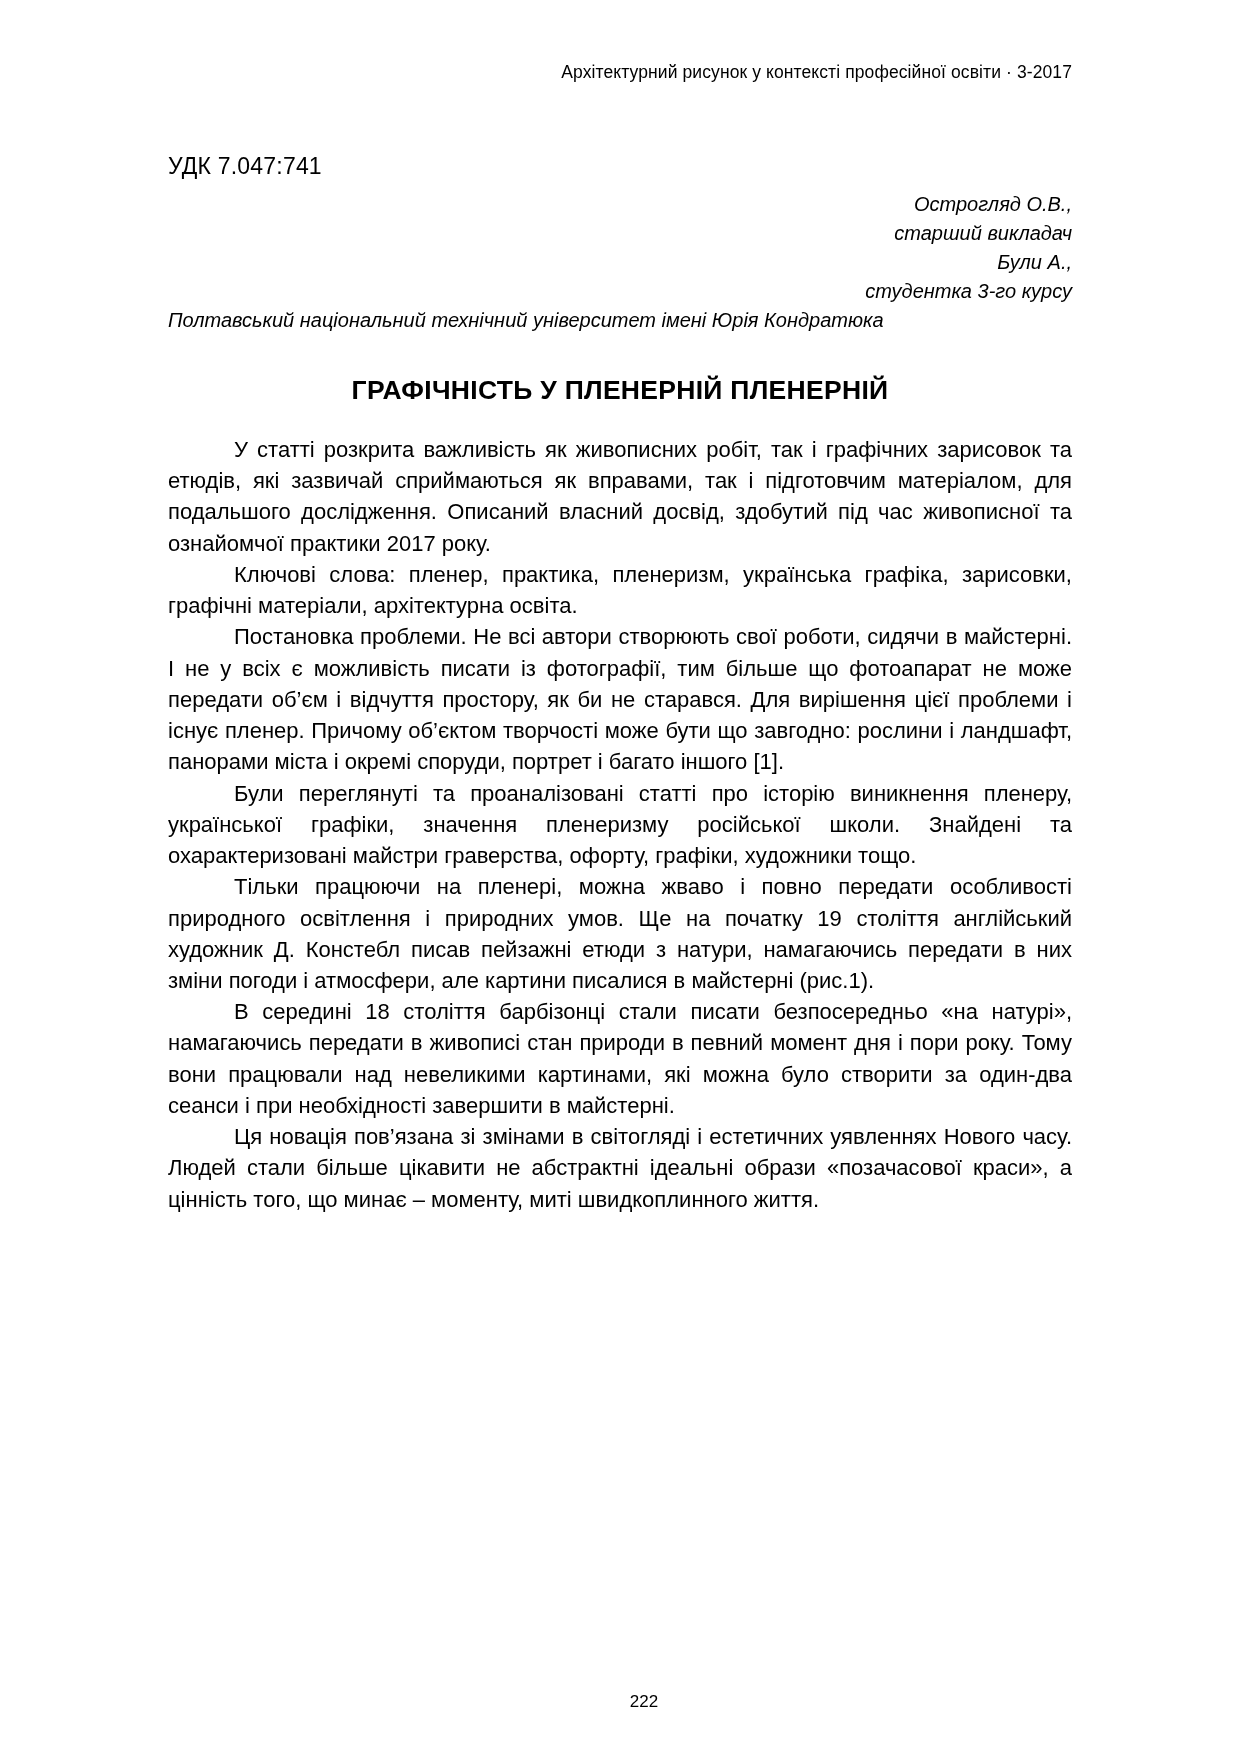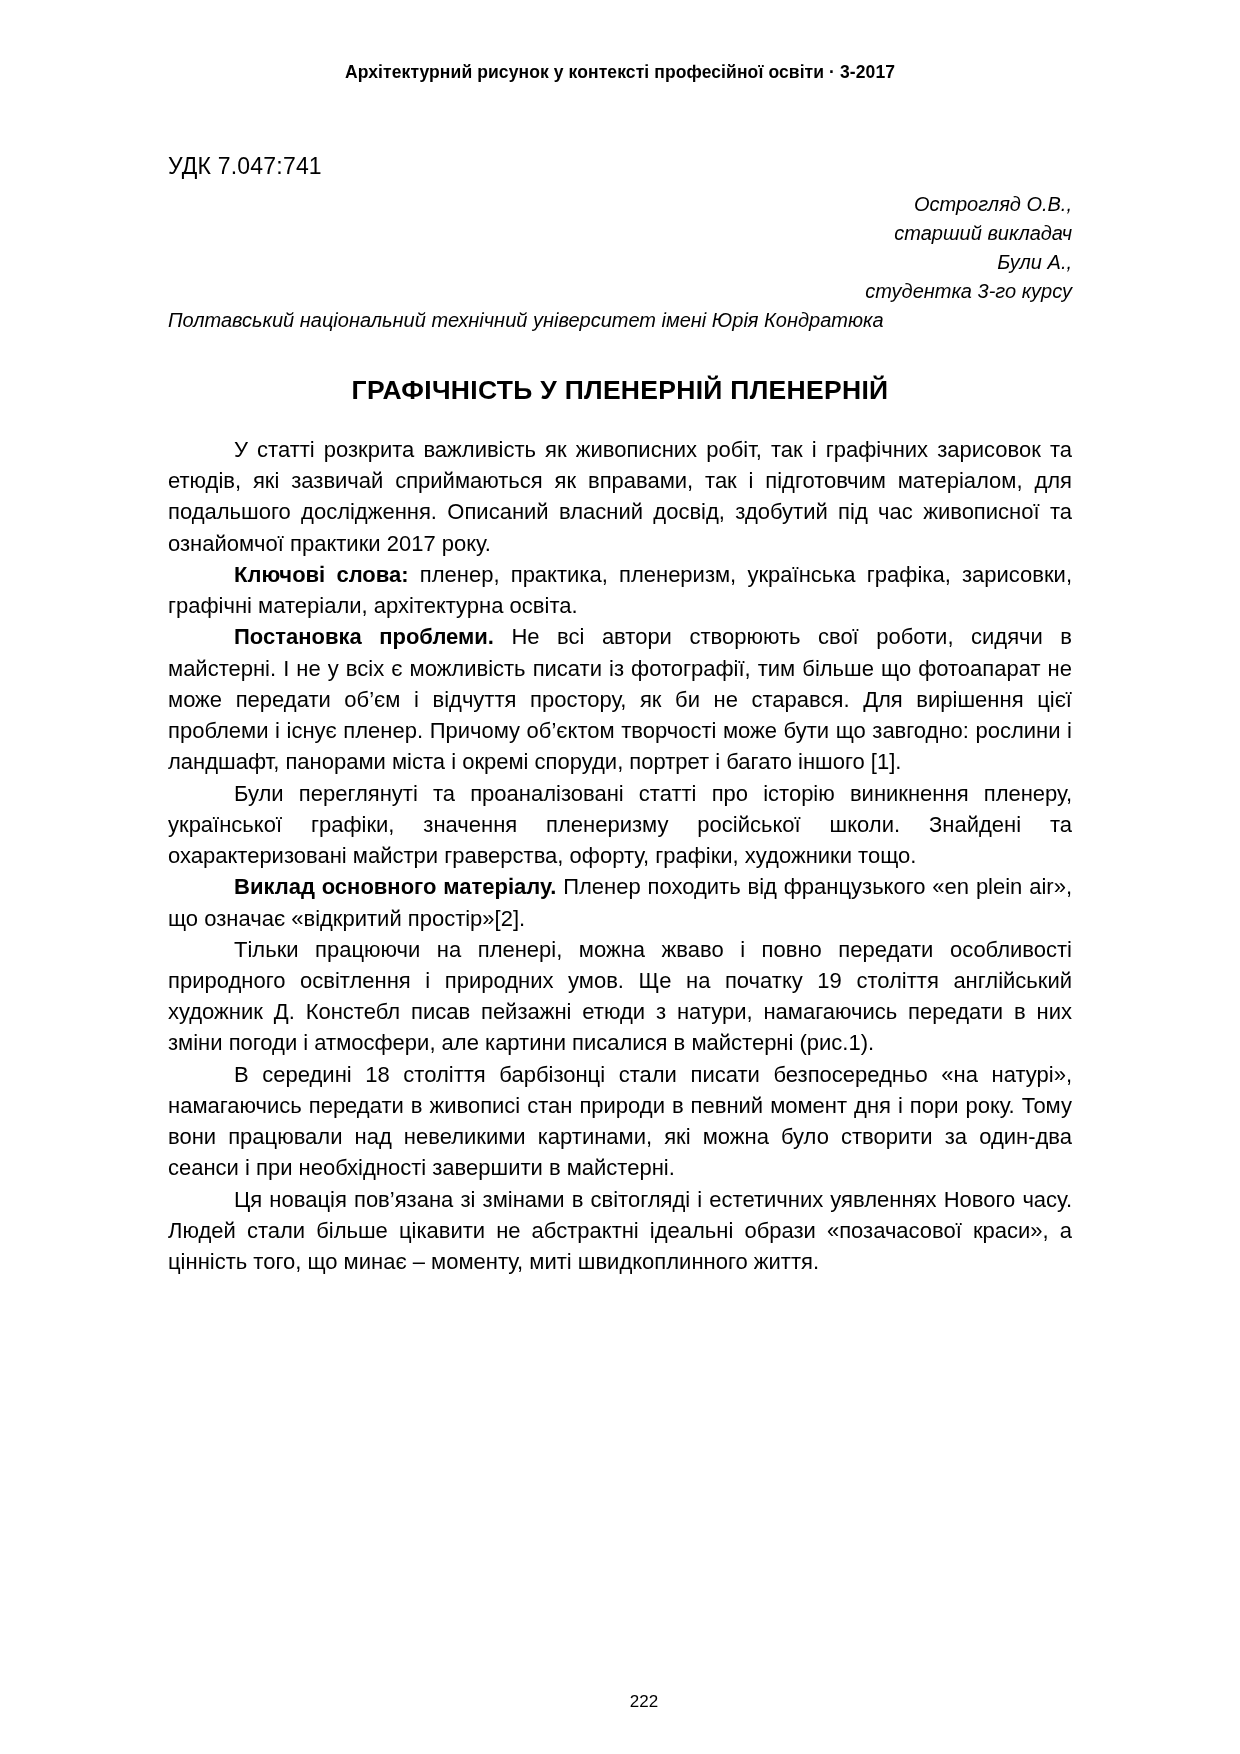--- a/index.html
+++ b/index.html
@@ -16,23 +16,23 @@
     overflow: hidden;
   }
   .page {
     box-sizing: border-box;
     width: 1240px;
     height: 1754px;
     padding: 62px 168px 40px 168px;
     position: relative;
   }
   .running-head {
-    text-align: center;
+    text-align: right;
     font-size: 17.5px;
-    font-weight: bold;
+    font-weight: normal;
     letter-spacing: 0.1px;
     margin: 0 0 70px 0;
   }
   .udc {
     font-size: 23px;
     font-weight: normal;
     margin: 0 0 10px 0;
     letter-spacing: 0.2px;
   }
   .authors {
@@ -60,21 +60,21 @@
   }
   p.body-par {
     font-size: 22px;
     line-height: 1.42;
     text-align: justify;
     text-indent: 66px;
     margin: 0;
     hyphens: none;
   }
   p.body-par .lead {
-    font-weight: bold;
+    font-weight: normal;
   }
   .footer-num {
     position: absolute;
     bottom: 42px;
     left: 0;
     width: 100%;
     text-align: center;
     font-size: 17px;
     margin-left: 24px;
   }
@@ -103,21 +103,20 @@
   <h1 class="title">ГРАФІЧНІСТЬ У ПЛЕНЕРНІЙ ПЛЕНЕРНІЙ</h1>
 
   <p class="body-par"><span class="lead"></span><span>У статті розкрита важливість як живописних робіт, так і графічних зарисовок та етюдів, які зазвичай сприймаються як вправами, так і підготовчим матеріалом, для подальшого дослідження. Описаний власний досвід, здобутий під час живописної та ознайомчої практики 2017 року.</span></p>
 
   <p class="body-par"><span class="lead">Ключові слова:</span><span> пленер, практика, пленеризм, українська графіка, зарисовки, графічні матеріали, архітектурна освіта.</span></p>
 
   <p class="body-par"><span class="lead">Постановка проблеми.</span><span> Не всі автори створюють свої роботи, сидячи в майстерні. І не у всіх є можливість писати із фотографії, тим більше що фотоапарат не може передати об’єм і відчуття простору, як би не старався. Для вирішення цієї проблеми і існує пленер. Причому об’єктом творчості може бути що завгодно: рослини і ландшафт, панорами міста і окремі споруди, портрет і багато іншого [1].</span></p>
 
   <p class="body-par"><span class="lead"></span><span>Були переглянуті та проаналізовані статті про історію виникнення пленеру, української графіки, значення пленеризму російської школи. Знайдені та охарактеризовані майстри граверства, офорту, графіки, художники тощо.</span></p>
 
-  <p class="body-par"><span class="lead">Виклад основного матеріалу.</span><span> Пленер походить від французького «en plein air», що означає «відкритий простір»[2].</span></p>
 
   <p class="body-par"><span class="lead"></span><span>Тільки працюючи на пленері, можна жваво і повно передати особливості природного освітлення і природних умов. Ще на початку 19 століття англійський художник Д. Констебл писав пейзажні етюди з натури, намагаючись передати в них зміни погоди і атмосфери, але картини писалися в майстерні (рис.1).</span></p>
 
   <p class="body-par"><span class="lead"></span><span>В середині 18 століття барбізонці стали писати безпосередньо «на натурі», намагаючись передати в живописі стан природи в певний момент дня і пори року. Тому вони працювали над невеликими картинами, які можна було створити за один-два сеанси і при необхідності завершити в майстерні.</span></p>
 
   <p class="body-par"><span class="lead"></span><span>Ця новація пов’язана зі змінами в світогляді і естетичних уявленнях Нового часу. Людей стали більше цікавити не абстрактні ідеальні образи «позачасової краси», а цінність того, що минає – моменту, миті швидкоплинного життя.</span></p>
 
   <div class="footer-num">222</div>
 </div>
 

